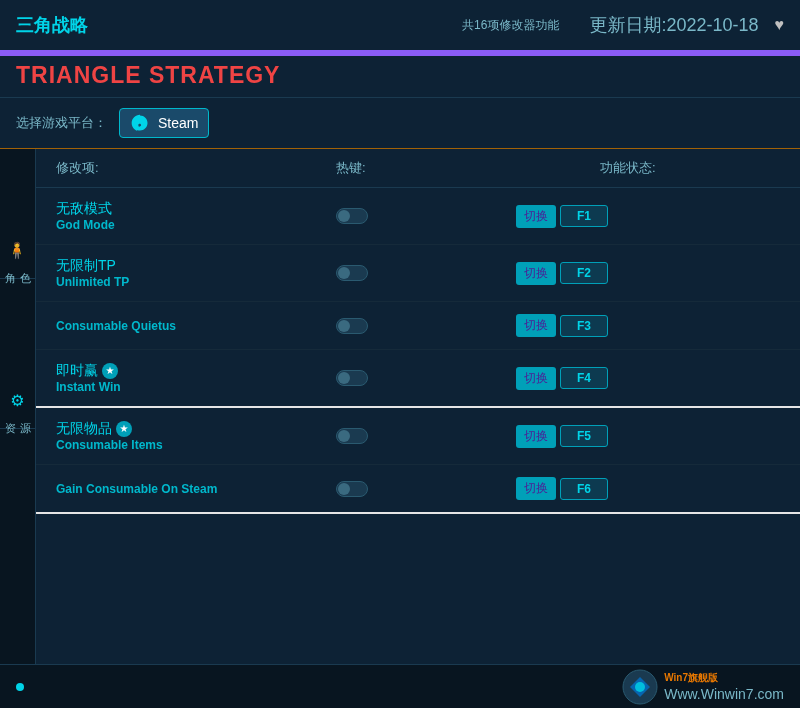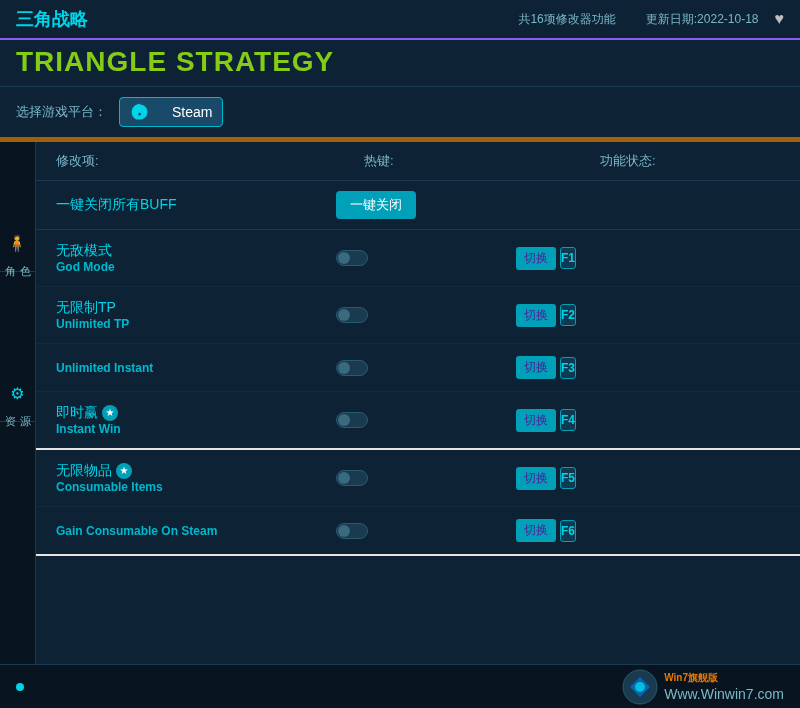--- a/index.html
+++ b/index.html
@@ -12,82 +12,82 @@
       overflow: hidden;
       position: relative;
     }
 
     
     .header-bar {
       background-color: #0d2235;
       display: flex;
       align-items: center;
       padding: 8px 16px;
-      border-bottom: 2px solid #8b5cf6;
-      height: 40px;
+      border-bottom: 6px solid #8b5cf6;
+      height: 56px;
     }
     .header-title-cn {
       font-size: 18px;
       font-weight: bold;
       color: #00d4e8;
       margin-right: auto;
     }
     .header-count {
       font-size: 12px;
       color: #7ab8c8;
       margin-right: 30px;
     }
     .header-date {
-      font-size: 12px;
+      font-size: 18px;
       color: #7ab8c8;
       margin-right: 16px;
     }
     .heart-icon {
       color: #c0c0c0;
       font-size: 16px;
       cursor: pointer;
     }
 
     
     .sub-header {
       background-color: #0d2235;
       padding: 6px 16px 8px 16px;
       border-bottom: 1px solid #1a3a50;
     }
     .sub-title-en {
-      font-size: 28px;
+      font-size: 23px;
       font-weight: bold;
-      color: #84cc16;
+      color: #ef4444;
       letter-spacing: 1px;
     }
 
     
     .platform-row {
       display: flex;
       align-items: center;
       padding: 10px 16px;
       background-color: #0d2235;
-      border-bottom: 5px solid #a16207;
+      border-bottom: 1px solid #a16207;
     }
     .platform-label {
       font-size: 13px;
       color: #7ab8c8;
       margin-right: 12px;
     }
     .platform-btn {
       display: flex;
       align-items: center;
       background-color: #1a4a6a;
       border: 1px solid #00b8cc;
       border-radius: 4px;
       padding: 4px 10px;
       cursor: pointer;
       color: #ffffff;
       font-size: 14px;
-      gap: 22px;
+      gap: 8px;
     }
     .steam-icon-svg {
       width: 20px;
       height: 20px;
     }
 
     
     .main-content {
       display: flex;
       height: calc(708px - 44px - 48px - 44px);
@@ -129,21 +129,20 @@
       overflow-y: auto;
     }
 
     
     .col-headers {
       display: flex;
       align-items: center;
       padding: 10px 20px;
       border-bottom: 1px solid #1a3a50;
       background-color: #0d2235;
-      gap: 28px;
     }
     .col-header {
       font-size: 13px;
       color: #7ab8c8;
     }
     .col-header-name { width: 280px; }
     .col-header-status { width: 180px; }
     .col-header-hotkey { flex: 1; }
 
     
@@ -251,21 +250,21 @@
       padding: 3px 8px;
       font-size: 12px;
       cursor: pointer;
       font-family: 'Microsoft YaHei', Arial, sans-serif;
     }
     .hotkey-key {
       background-color: #0d3a50;
       color: #00d4e8;
       border: 1px solid #00a0b8;
       border-radius: 3px;
-      padding: 3px 0;
+      padding: 3px 16px;
       font-size: 12px;
       font-weight: bold;
     }
 
     
     .bottom-bar {
       position: absolute;
       bottom: 0;
       left: 0;
       right: 0;
@@ -336,24 +335,20 @@
   </div>
 
   <div class="content-area">
 
     <div class="col-headers">
       <span class="col-header col-header-name">修改项:</span>
       <span class="col-header col-header-hotkey">热键:</span>
       <span class="col-header col-header-status">功能状态:</span>
     </div>
 
-    <div class="oneclick-row">
-      <span class="oneclick-label">一键关闭所有BUFF</span>
-      <button class="oneclick-btn">一键关闭</button>
-    </div>
 
     <div class="cheat-section">
 
       <div class="cheat-row">
         <div class="cheat-name">
           <span class="cheat-name-cn">无敌模式</span>
           <span class="cheat-name-en">God Mode</span>
         </div>
         <div class="toggle-area">
           <div class="toggle-switch">
@@ -378,21 +373,21 @@
         </div>
         <div class="hotkey-area">
           <button class="hotkey-btn">切换</button>
           <span class="hotkey-key">F2</span>
         </div>
       </div>
 
       <div class="cheat-row">
         <div class="cheat-name">
           <span class="cheat-name-cn"></span>
-          <span class="cheat-name-en">Unlimited Instant</span>
+          <span class="cheat-name-en">Consumable Quietus</span>
         </div>
         <div class="toggle-area">
           <div class="toggle-switch">
             <div class="toggle-knob"></div>
           </div>
         </div>
         <div class="hotkey-area">
           <button class="hotkey-btn">切换</button>
           <span class="hotkey-key">F3</span>
         </div>

